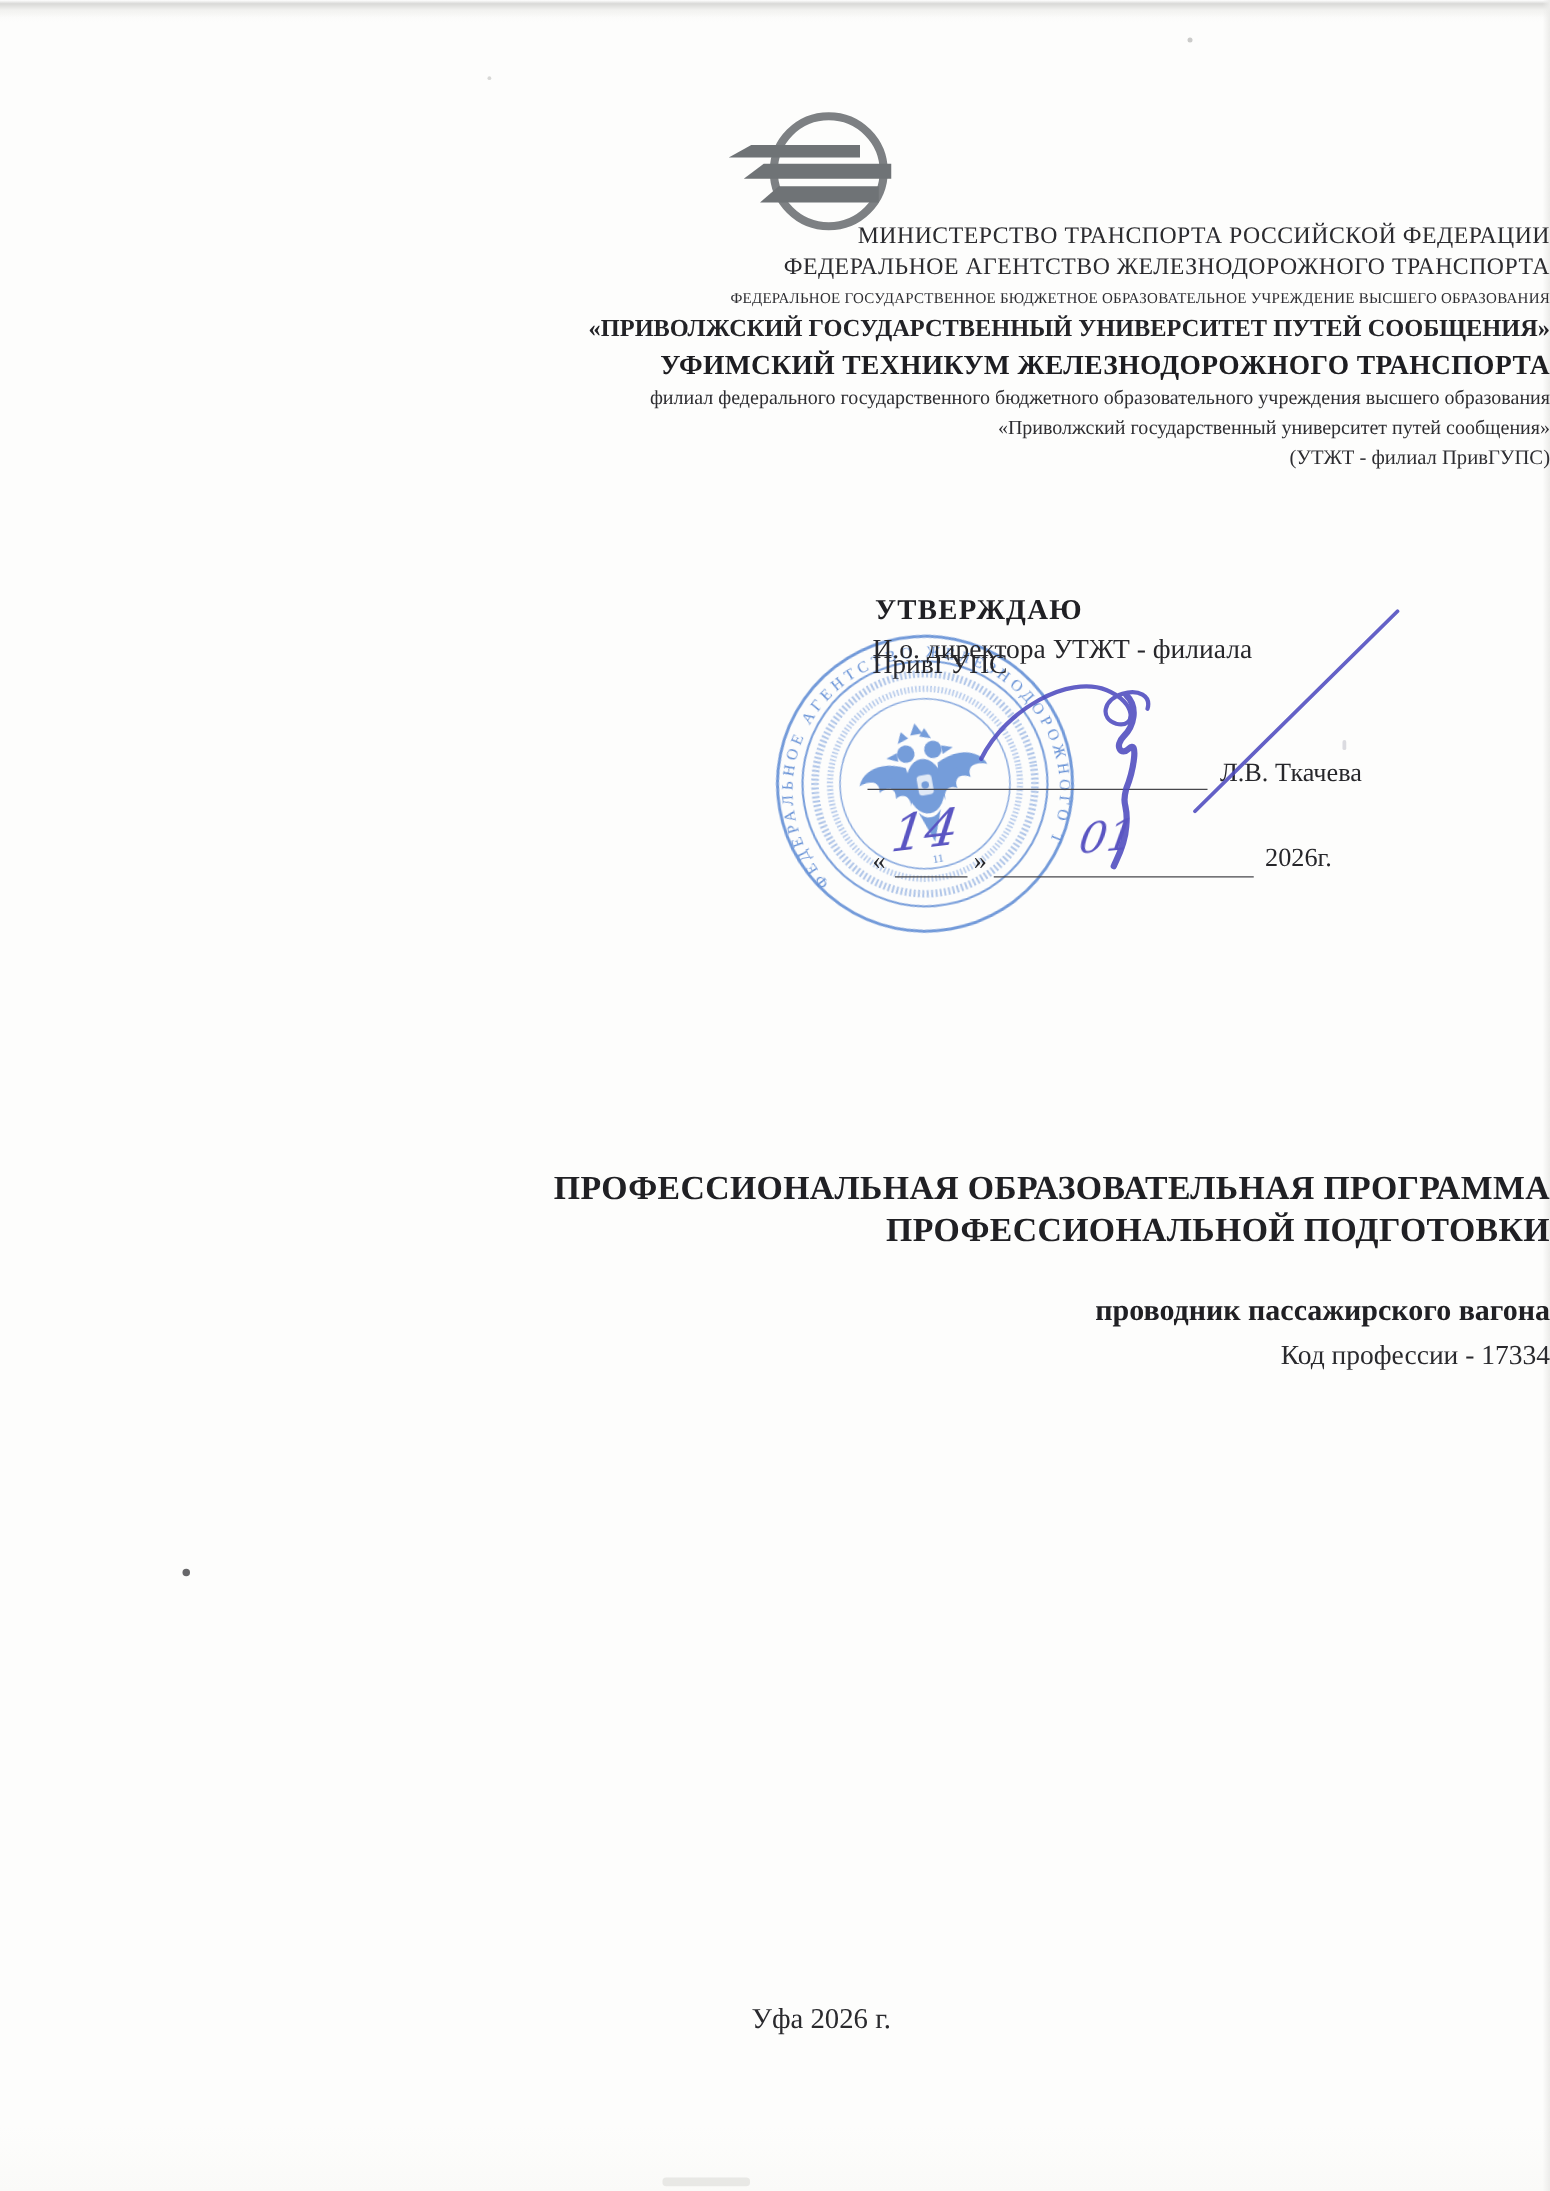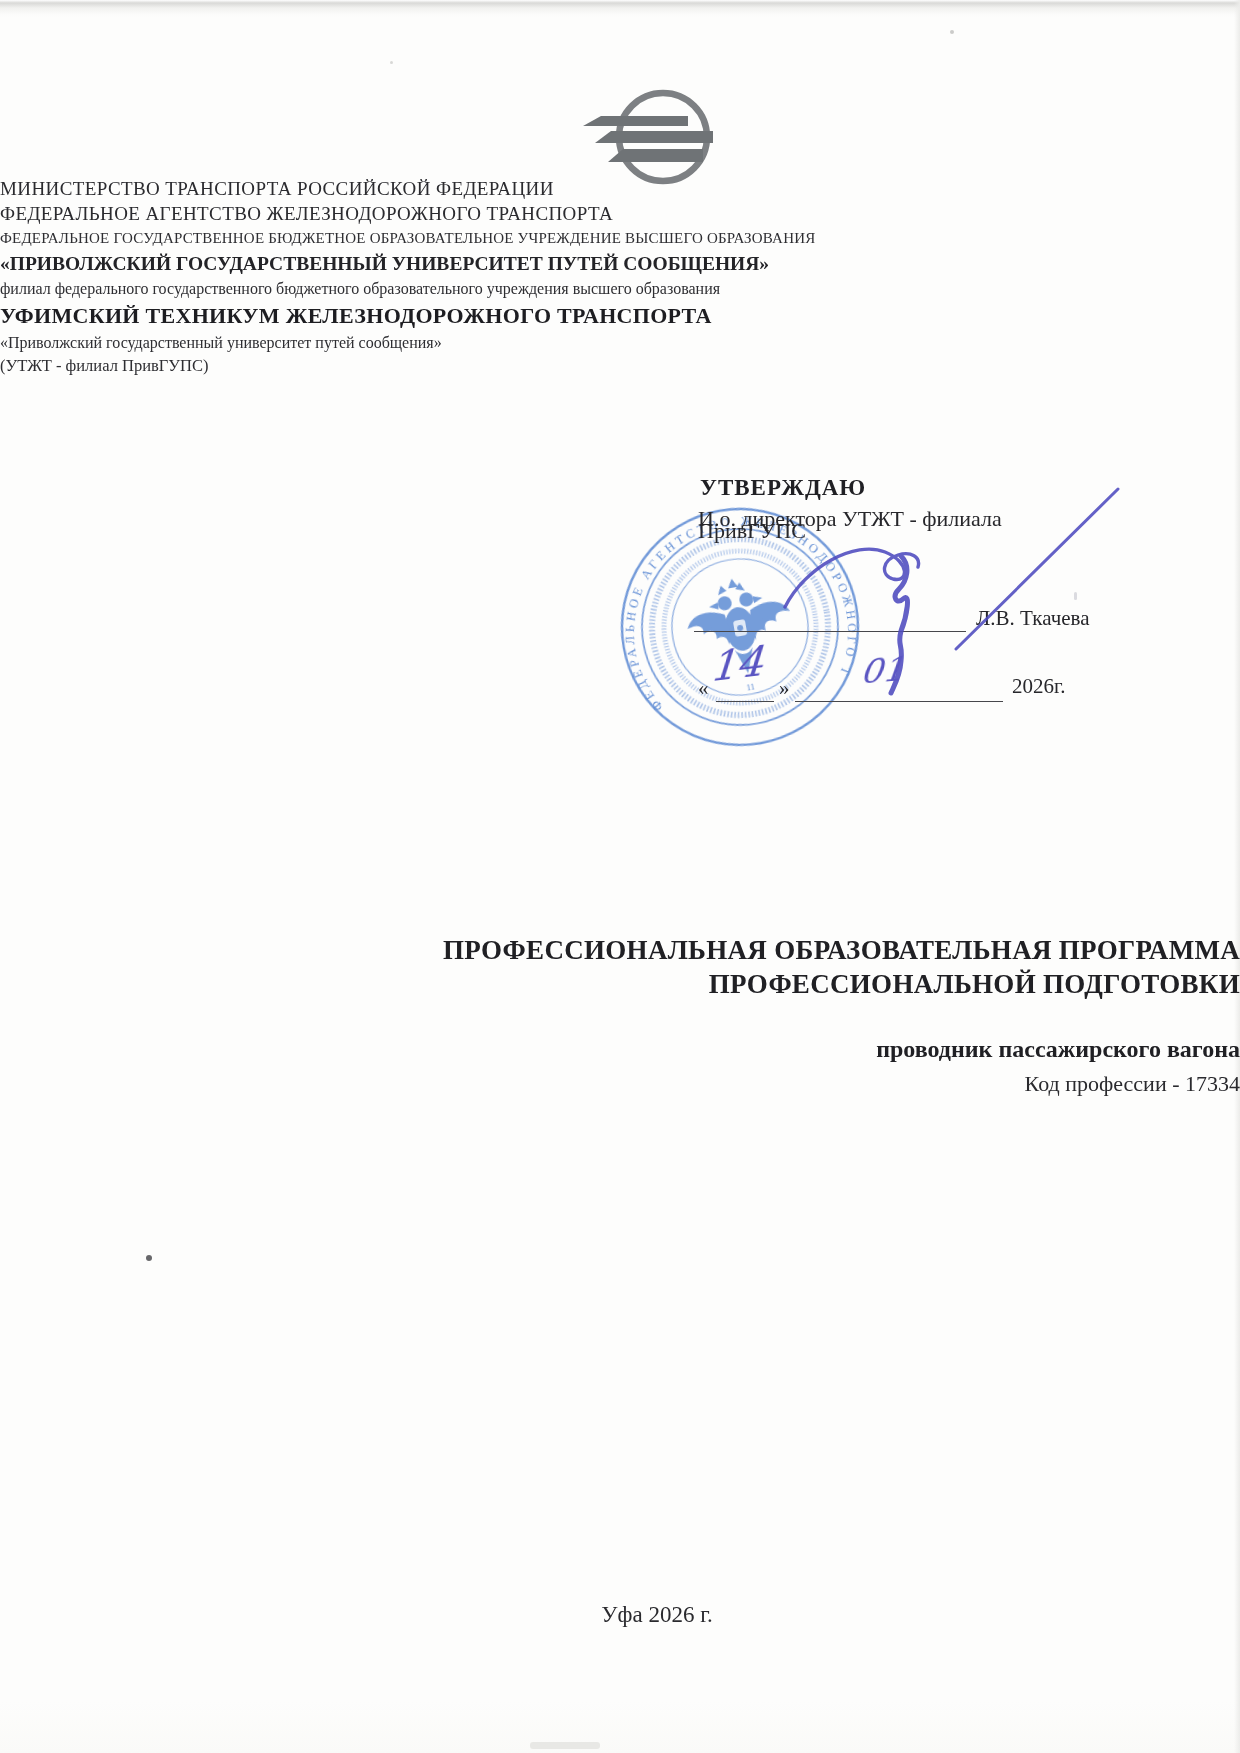--- a/index.html
+++ b/index.html
@@ -12,25 +12,25 @@
   }
   .scan-edge-top{position:absolute;left:0;top:0;width:100%;height:14px;
     background:linear-gradient(180deg,#ffffff 0,#d9d9d7 3px,#f2f2f0 8px,rgba(246,246,245,0) 14px);}
   .scan-edge-right{position:absolute;right:0;top:0;width:6px;height:100%;
     background:linear-gradient(270deg,#ececea 0,rgba(255,255,255,0) 6px);}
 
   
   .logo{position:absolute;left:578px;top:88px;width:142px;height:100px;}
 
   
-  .org-header{position:absolute;left:0;top:176px;width:1240px;text-align:left;line-height:1;}
+  .org-header{position:absolute;left:0;top:176px;width:1240px;text-align:right;line-height:1;}
   .org-header .hl{white-space:nowrap;}
   .hl-ministry{font-size:19px;line-height:25px;letter-spacing:.4px;color:#2b2b2f;}
   .hl-agency{font-size:19px;line-height:25px;letter-spacing:.4px;color:#2b2b2f;}
-  .hl-inst{font-size:15px;line-height:25px;letter-spacing:.2px;color:#2e2e32;}
+  .hl-inst{font-size:12px;line-height:25px;letter-spacing:.2px;color:#2e2e32;}
   .hl-univ{font-size:19.5px;line-height:26px;font-weight:600;color:#232327;}
   .hl-school{font-size:22px;line-height:30px;font-weight:700;letter-spacing:.3px;color:#1d1d21;}
   .hl-branch1{font-size:16px;line-height:24px;color:#2e2e32;}
   .hl-branch2{font-size:16px;line-height:23px;color:#2e2e32;}
   .hl-short{font-size:16.5px;line-height:23px;color:#2e2e32;}
 
   
   .approve-head{position:absolute;left:700px;top:475px;font-size:23px;font-weight:700;letter-spacing:1px;color:#202024;z-index:3;}
   .approve-pos1{position:absolute;left:698px;top:506px;font-size:22px;color:#27272b;z-index:3;}
   .approve-pos2{position:absolute;left:698px;top:518px;font-size:22px;color:#27272b;z-index:3;}
@@ -80,22 +80,22 @@
       <path d="M17,55 L33,43 L135,43 L135,55 Z" fill="#6f7376"></path>
       <path d="M30,74 L45,61 L125,61 L125,74 Z" fill="#6f7376"></path>
     </svg>
   </div>
 
   <header class="org-header">
     <div class="hl hl-ministry">МИНИСТЕРСТВО ТРАНСПОРТА РОССИЙСКОЙ ФЕДЕРАЦИИ</div>
     <div class="hl hl-agency">ФЕДЕРАЛЬНОЕ АГЕНТСТВО ЖЕЛЕЗНОДОРОЖНОГО ТРАНСПОРТА</div>
     <div class="hl hl-inst">ФЕДЕРАЛЬНОЕ ГОСУДАРСТВЕННОЕ БЮДЖЕТНОЕ ОБРАЗОВАТЕЛЬНОЕ УЧРЕЖДЕНИЕ ВЫСШЕГО ОБРАЗОВАНИЯ</div>
     <div class="hl hl-univ">«ПРИВОЛЖСКИЙ ГОСУДАРСТВЕННЫЙ УНИВЕРСИТЕТ ПУТЕЙ СООБЩЕНИЯ»</div>
+    <div class="hl hl-school">УФИМСКИЙ ТЕХНИКУМ ЖЕЛЕЗНОДОРОЖНОГО ТРАНСПОРТА</div>
     <div class="hl hl-branch1">филиал федерального государственного бюджетного образовательного учреждения высшего образования</div>
-    <div class="hl hl-school">УФИМСКИЙ ТЕХНИКУМ ЖЕЛЕЗНОДОРОЖНОГО ТРАНСПОРТА</div>
     <div class="hl hl-branch2">«Приволжский государственный университет путей сообщения»</div>
     <div class="hl hl-short">(УТЖТ - филиал ПривГУПС)</div>
   </header>
 
   <div class="stamp">
     <svg width="250" height="250" viewBox="0 0 250 250" xmlns="http://www.w3.org/2000/svg">
       <defs>
         <path id="stampRing" d="M 36,190 A 107,107 0 1 1 214,190" fill="none"></path>
       </defs>
       <circle cx="125" cy="125" r="118" fill="none" stroke="#5b8ad6" stroke-width="2.4" opacity=".9"></circle>

